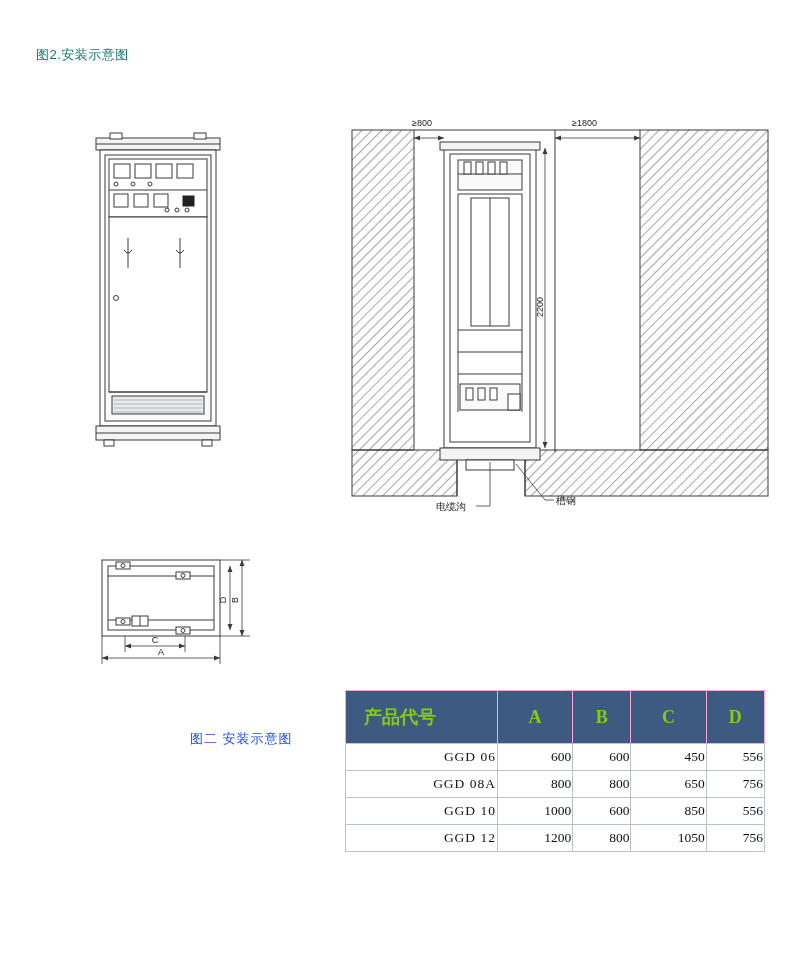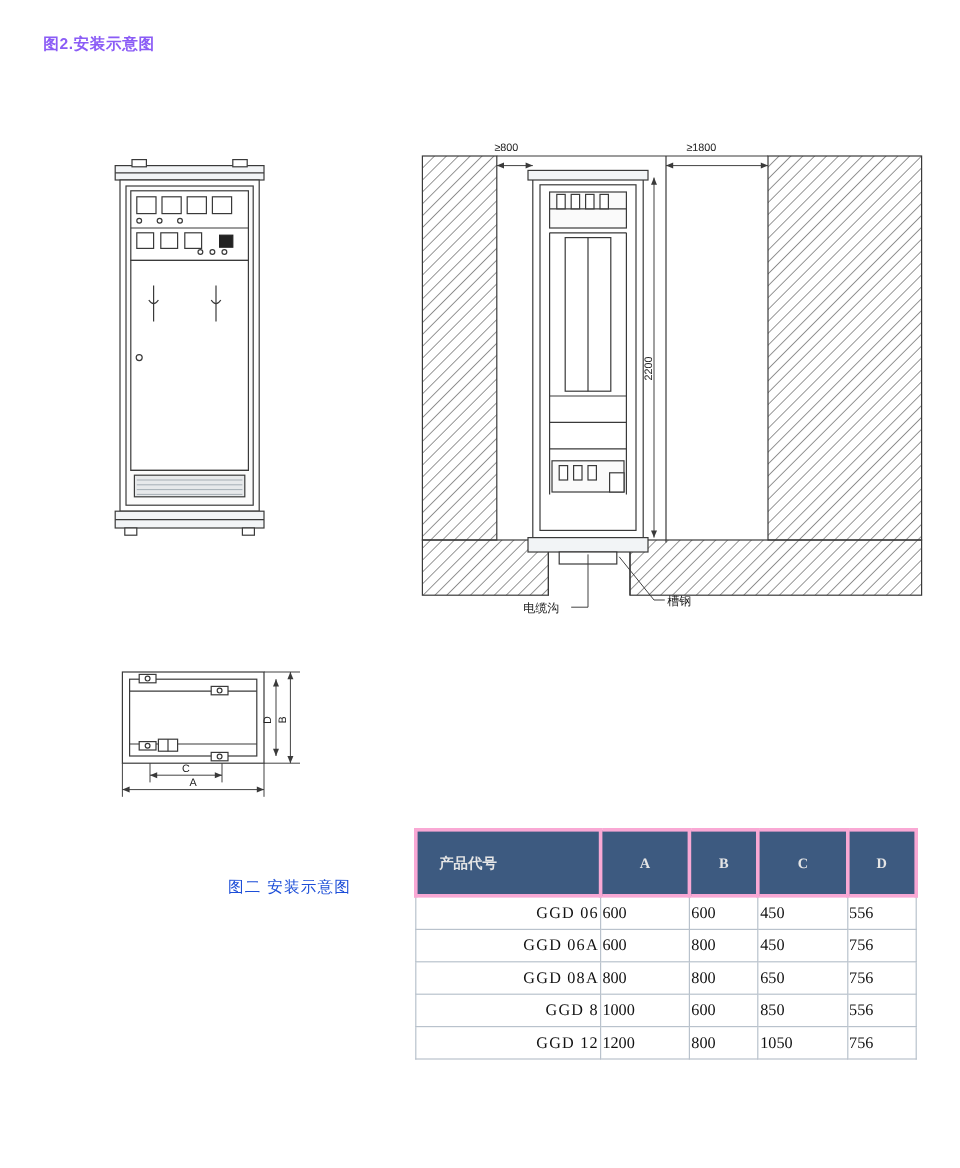--- a/index.html
+++ b/index.html
@@ -11,25 +11,24 @@
     width: 800px;
     height: 973px;
     position: relative;
     font-family: "Liberation Sans", sans-serif;
     color: #1a1a1a;
     overflow: hidden;
   }
   .page-title {
     position: absolute;
     left: 36px;
-    top: 28px;
+    top: 46px;
     font-size: 13px;
     letter-spacing: 0.5px;
-    color: #8b5cf6;
-    font-weight: bold;
+    color: #0f766e;
   }
 
   
   .fig-front {
     position: absolute;
     left: 88px;
     top: 130px;
     width: 140px;
     height: 330px;
   }
@@ -67,35 +66,35 @@
     position: absolute;
     left: 345px;
     top: 690px;
     width: 420px;
     border-collapse: collapse;
     font-family: "Liberation Serif", serif;
     font-size: 13px;
   }
   .spec-table th {
     background: #3d5a80;
-    color: #e5e5e5;
+    color: #84cc16;
     font-weight: bold;
     height: 50px;
-    border: 3px solid #f9a8d4;
-    font-size: 12px;
+    border: 1px solid #f9a8d4;
+    font-size: 18px;
   }
   .spec-table th.code-col {
     text-align: left;
     padding-left: 18px;
     width: 132px;
   }
   .spec-table td {
     border: 1px solid #b9c2cc;
     height: 24px;
-    text-align: left;
+    text-align: right;
     font-size: 13.5px;
     color: #111;
     background: #ffffff;
   }
   .spec-table td.code-cell {
     text-align: right;
     padding-left: 18px;
     letter-spacing: 1px;
   }
 
@@ -324,35 +323,28 @@
   </thead>
   <tbody>
     <tr>
       <td class="code-cell">GGD  06</td>
       <td>600</td>
       <td>600</td>
       <td>450</td>
       <td>556</td>
     </tr>
     <tr>
-      <td class="code-cell">GGD  06A</td>
-      <td>600</td>
-      <td>800</td>
-      <td>450</td>
-      <td>756</td>
-    </tr>
-    <tr>
       <td class="code-cell">GGD  08A</td>
       <td>800</td>
       <td>800</td>
       <td>650</td>
       <td>756</td>
     </tr>
     <tr>
-      <td class="code-cell">GGD  8</td>
+      <td class="code-cell">GGD  10</td>
       <td>1000</td>
       <td>600</td>
       <td>850</td>
       <td>556</td>
     </tr>
     <tr>
       <td class="code-cell">GGD  12</td>
       <td>1200</td>
       <td>800</td>
       <td>1050</td>

